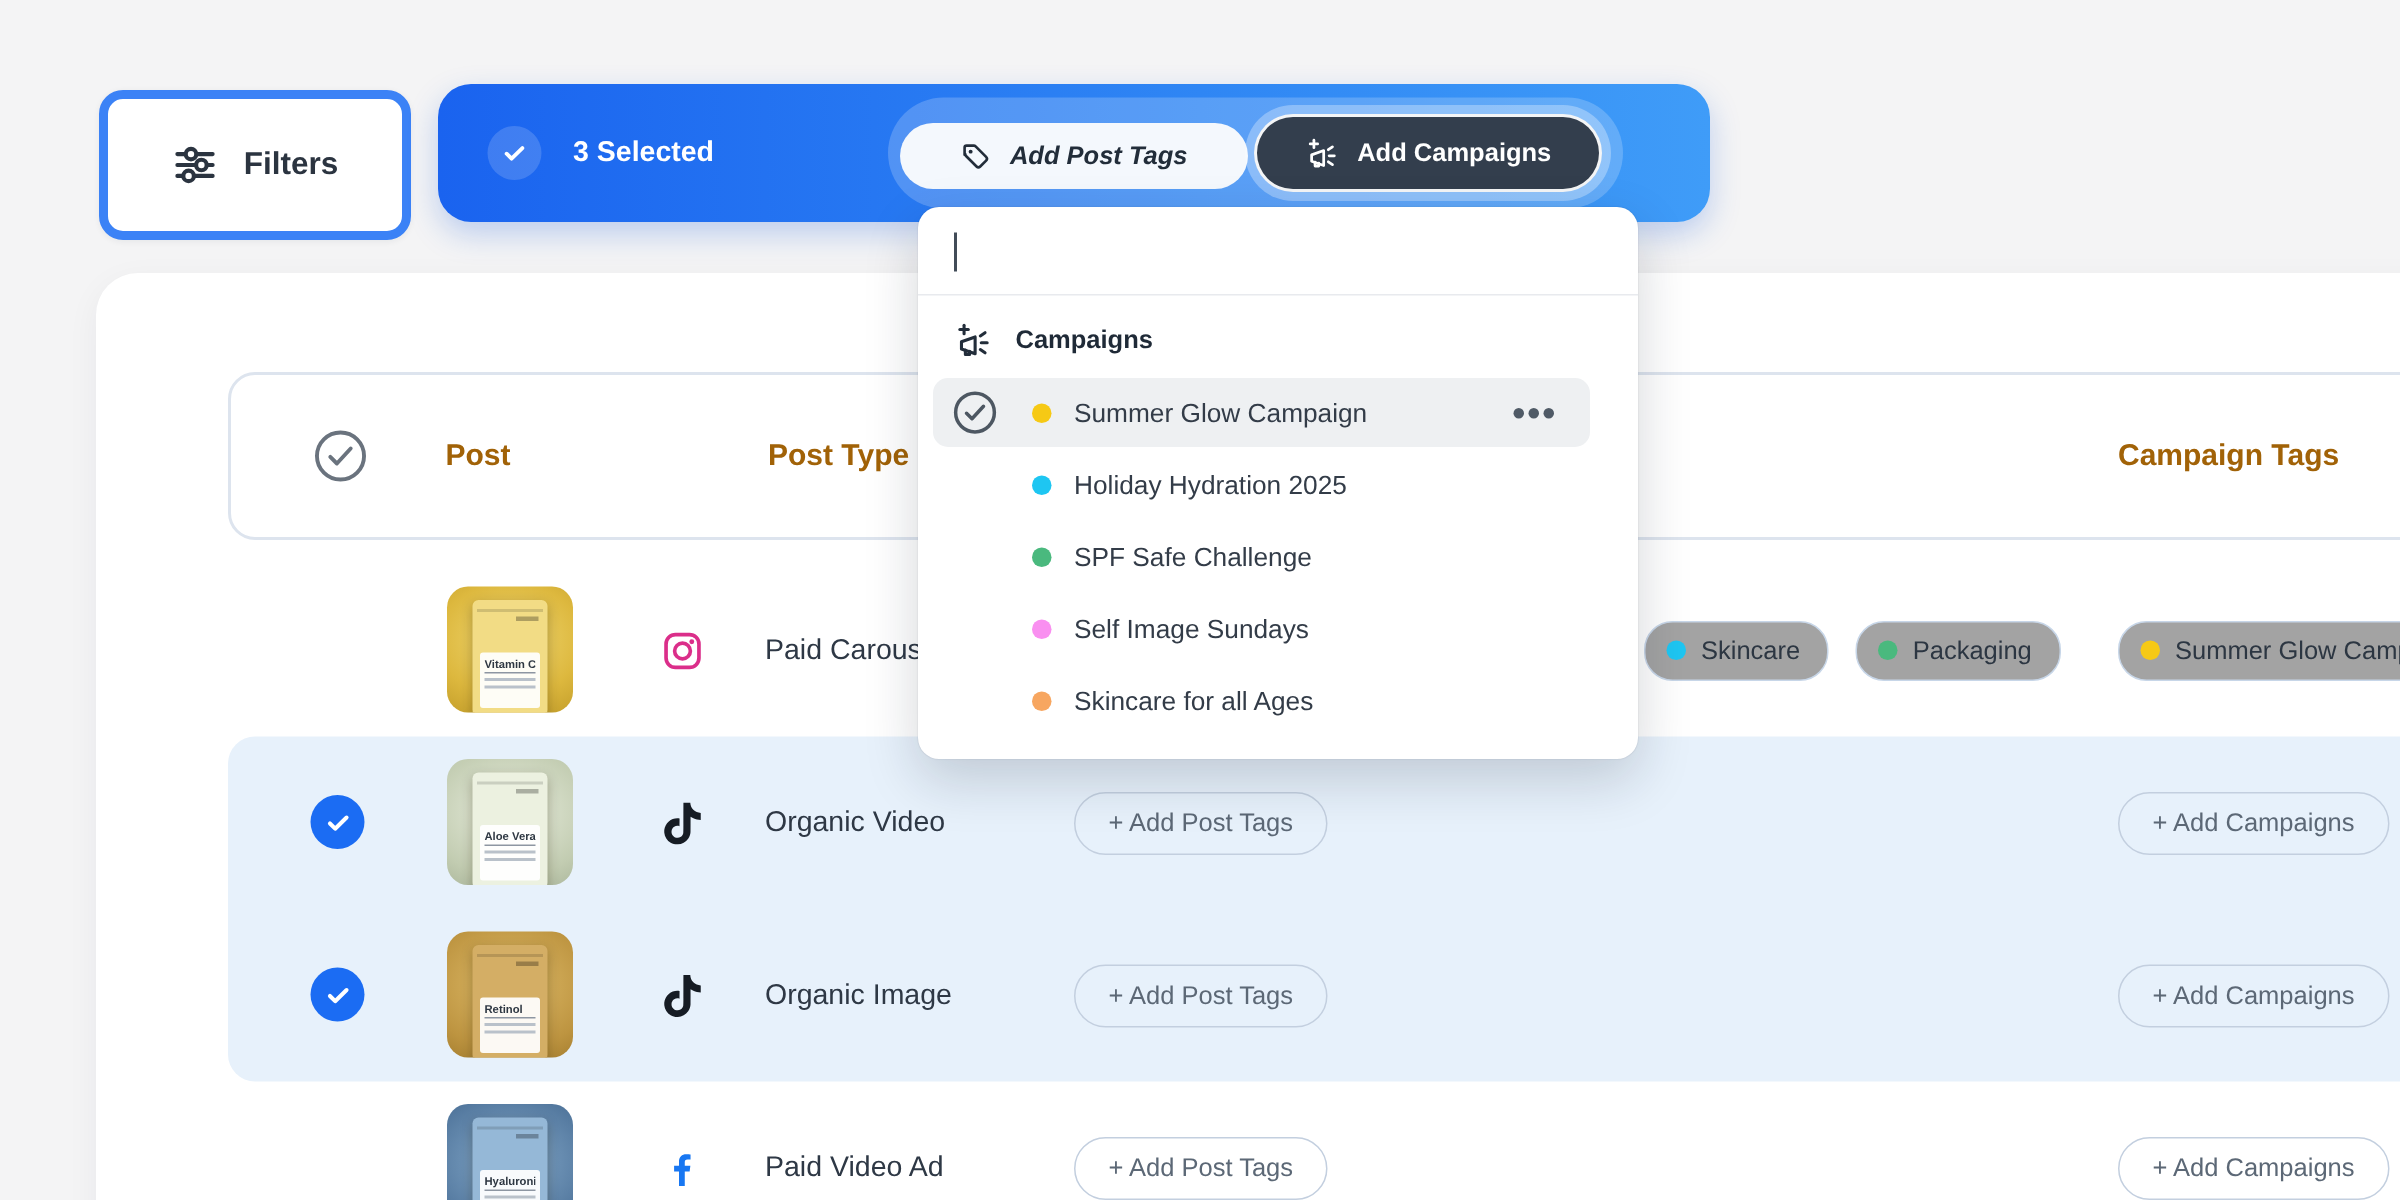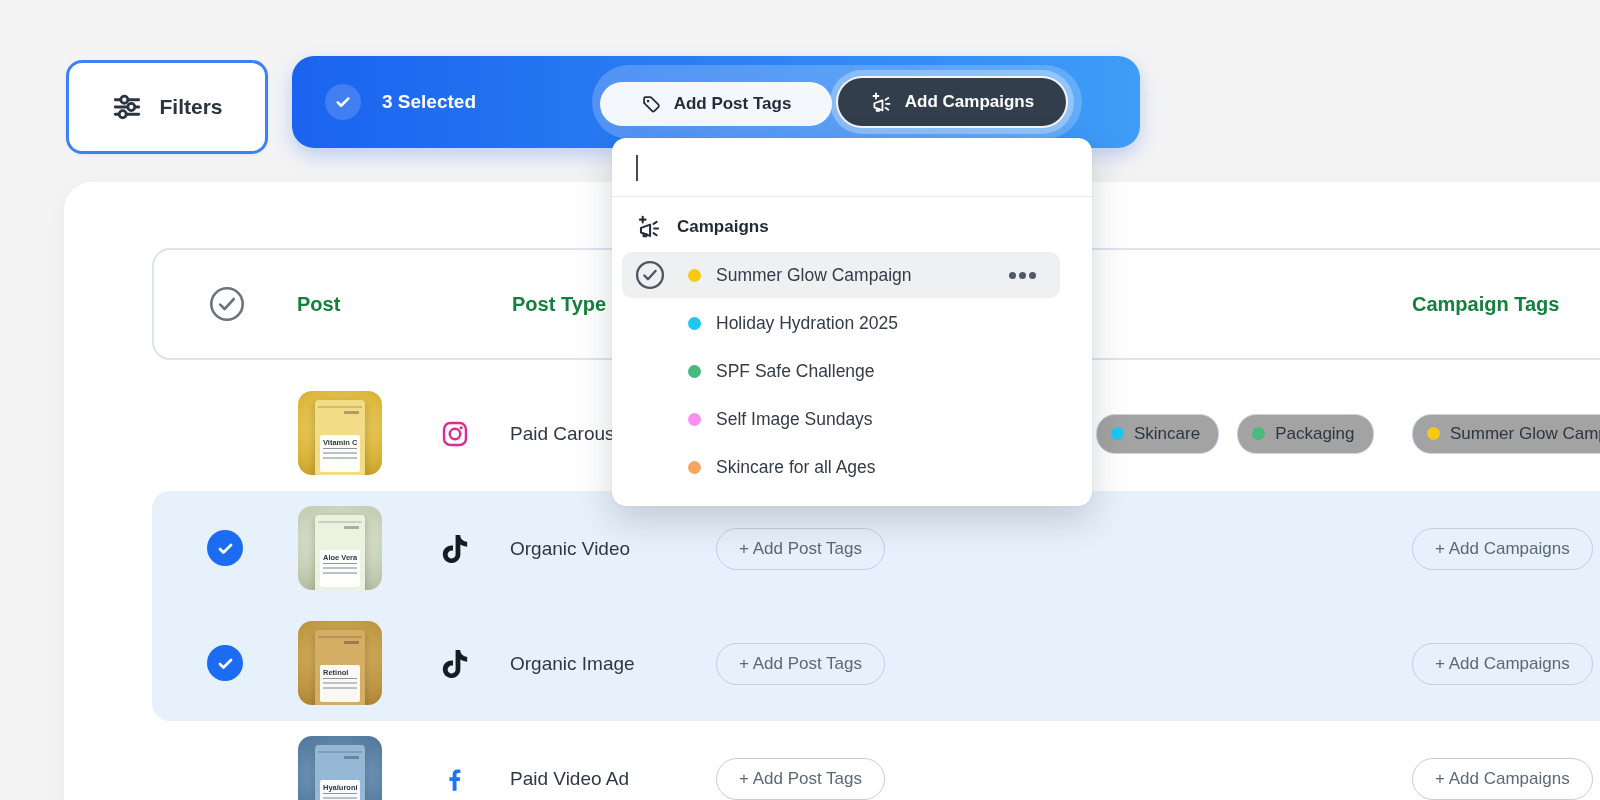--- a/index.html
+++ b/index.html
@@ -1,54 +1,54 @@
 <!DOCTYPE html>
 <html><head>
 <meta charset="utf-8">
 <style>
   html,body{margin:0;padding:0;width:1600px;height:800px;background:#f4f4f5;
     font-family:"Liberation Sans","DejaVu Sans",sans-serif;}
   .page{position:relative;width:1600px;height:800px;overflow:hidden;}
 
   
   .filters-btn{position:absolute;left:66px;top:60px;width:196px;height:88px;background:#fff;
-    border:3px solid #3b82f6;border-radius:16px;box-shadow:0 1px 4px rgba(20,30,50,.06);
+    border:6px solid #3b82f6;border-radius:16px;box-shadow:0 1px 4px rgba(20,30,50,.06);
     display:flex;align-items:center;justify-content:center;gap:16px;cursor:pointer;}
   .filters-btn svg{width:32px;height:32px;}
   .filters-label{font-size:21px;font-weight:700;color:#2b3440;}
 
   
   .toolbar{position:absolute;left:292px;top:56px;width:848px;height:92px;border-radius:22px;
     background:linear-gradient(90deg,#1a63ef 0%,#2f86f4 60%,#3f9cf8 100%);
     box-shadow:0 8px 20px rgba(23,90,220,.25);z-index:5;}
   .sel-check{position:absolute;left:33px;top:28px;width:36px;height:36px;border-radius:50%;
     background:rgba(255,255,255,.16);display:flex;align-items:center;justify-content:center;}
   .sel-check svg{width:18px;height:18px;}
   .sel-count{position:absolute;left:90px;top:0;height:100%;display:flex;align-items:center;
     color:#fff;font-size:19px;font-weight:700;}
   .btn-halo{position:absolute;left:300px;top:9px;width:490px;height:74px;border-radius:37px;
     background:rgba(255,255,255,.20);}
   .tb-btn{position:absolute;display:flex;align-items:center;justify-content:center;gap:12px;
     border-radius:26px;font-weight:700;font-size:17px;cursor:pointer;border:none;}
   .btn-post-tags{left:308px;top:26px;width:232px;height:44px;background:#f4f8fd;color:#222d3a;
-    border-radius:22px;}
+    border-radius:22px;font-style:italic;}
   .btn-post-tags svg{width:21px;height:21px;}
   .btn-campaigns{left:544px;top:20px;width:232px;height:52px;background:#333e4d;color:#fff;
     border:2px solid rgba(255,255,255,.95);box-shadow:0 0 0 6px rgba(255,255,255,.30);}
   .btn-campaigns svg{width:23px;height:23px;}
 
   
   .table-card{position:absolute;left:64px;top:182px;width:1600px;height:680px;background:#fff;
     border-radius:28px;box-shadow:0 6px 22px rgba(20,30,50,.05);}
 
   .thead{position:absolute;left:152px;top:248px;width:1500px;height:108px;background:#fff;
     border:2px solid #dde4ee;border-radius:18px;z-index:1;}
   .thead .hd-check{position:absolute;left:55px;top:36px;width:36px;height:36px;cursor:pointer;}
   .th-label{position:absolute;top:0;height:100%;display:flex;align-items:center;
-    font-size:20px;font-weight:700;color:#15803d;}
+    font-size:20px;font-weight:700;color:#a16207;}
   .th-post{left:143px;} .th-post-type{left:358px;} .th-campaign-tags{left:1258px;}
 
   .rows{position:absolute;left:152px;top:376px;width:1448px;z-index:1;}
   .row{position:relative;height:115px;}
   .row.is-selected{background:#e7f1fb;}
   .row.grp-top{border-top-left-radius:18px;}
   .row.grp-bottom{border-bottom-left-radius:18px;}
   .row-check{position:absolute;left:55px;top:39px;width:36px;height:36px;border-radius:50%;
     cursor:pointer;display:flex;align-items:center;justify-content:center;}
   .row-check.on{background:#1b6cf3;}

